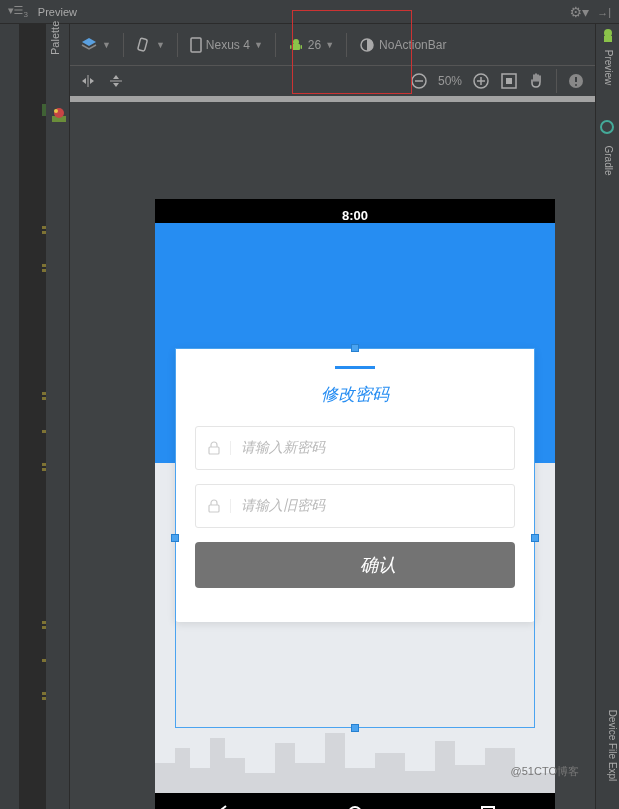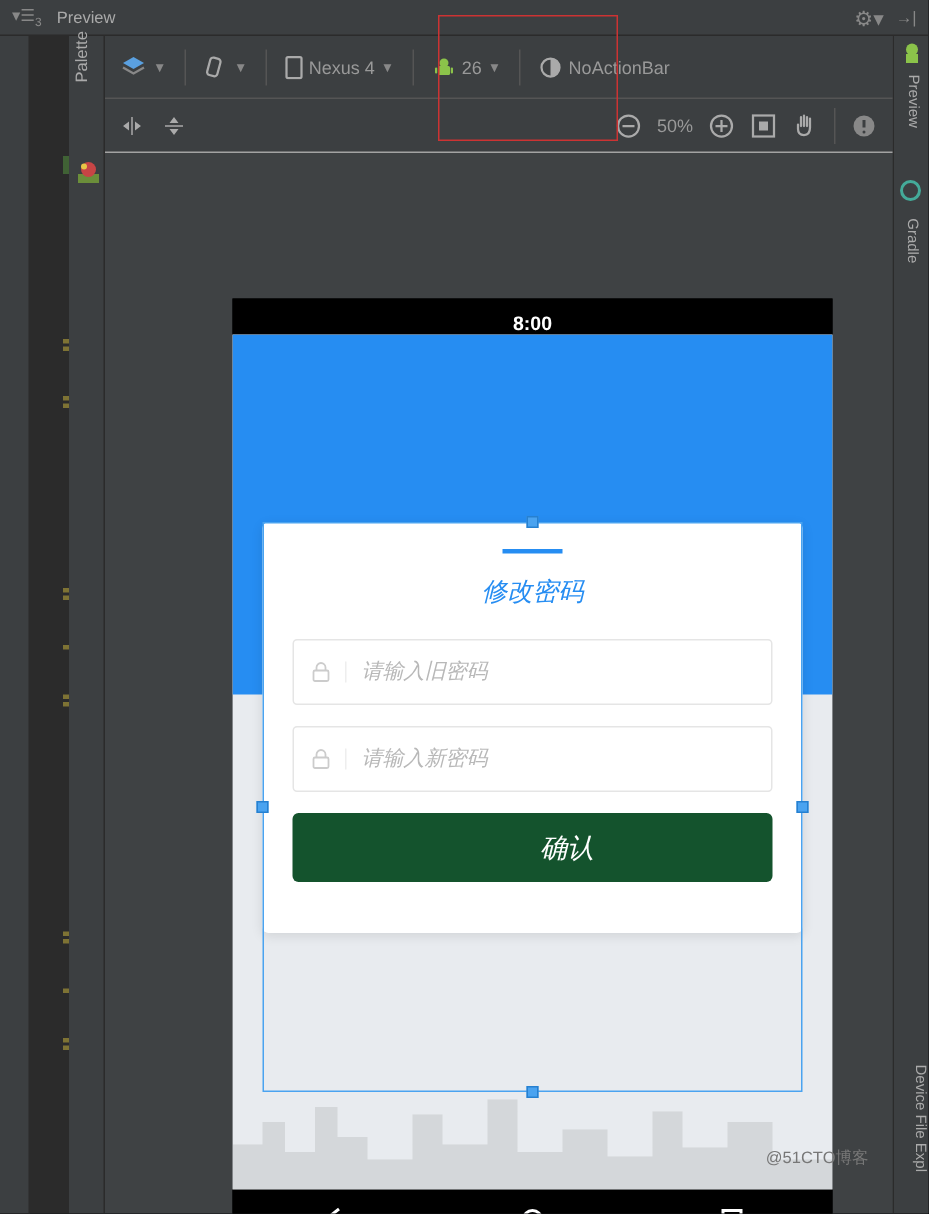--- a/index.html
+++ b/index.html
@@ -29,42 +29,42 @@
     .main-area { position: absolute; left: 70px; top: 24px; right: 24px; bottom: 0; background: #3f4244; }
     
     
     .device-toolbar { height: 42px; background: #3c3f41; border-bottom: 1px solid #555; display: flex; align-items: center; padding: 0 10px; gap: 12px; color: #999; font-size: 12px; }
     .tb-item { display: flex; align-items: center; gap: 4px; cursor: pointer; }
     .tb-sep { width: 1px; height: 24px; background: #555; }
     .dropdown-arrow { font-size: 9px; color: #888; }
     .android-icon { color: #8bc34a; }
     
     
-    .view-toolbar { height: 36px; background: #3c3f41; border-bottom: 1px solid #a3a3a3; display: flex; align-items: center; padding: 0 10px; gap: 12px; color: #999; font-size: 12px; }
+    .view-toolbar { height: 36px; background: #3c3f41; border-bottom: 6px solid #a3a3a3; display: flex; align-items: center; padding: 0 10px; gap: 12px; color: #999; font-size: 12px; }
     .view-toolbar .right-tools { margin-left: auto; display: flex; gap: 10px; align-items: center; }
     
     
     .red-box { position: absolute; border: 1px solid #cc3333; pointer-events: none; z-index: 100; }
     
     
     .right-strip { position: absolute; right: 0; top: 24px; width: 24px; height: 785px; background: #3c3f41; border-left: 1px solid #2b2b2b; }
     .right-label { position: absolute; right: 4px; transform: rotate(90deg); transform-origin: center; color: #aaa; font-size: 10px; white-space: nowrap; }
     
     
     .device-frame { position: absolute; left: 85px; top: 175px; width: 400px; height: 634px; background: #000; }
     .status-bar { height: 24px; background: #000; color: #fff; display: flex; align-items: center; justify-content: flex-end; padding: 0 10px; gap: 6px; font-size: 13px; font-weight: bold; flex-direction: column; }
     .app-screen { position: relative; height: 570px; background: #e8ebef; overflow: hidden; font-style: italic; }
     .blue-header { height: 240px; background: #268df2; }
     .card { position: absolute; left: 20px; right: 20px; top: 125px; background: #fff; border-radius: 4px; padding: 18px 20px 20px; box-shadow: 0 2px 8px rgba(0,0,0,0.1); }
     .card-tab { width: 40px; height: 3px; background: #268df2; margin: 0 auto 14px; }
     .card-title { text-align: center; color: #268df2; font-size: 17px; margin-bottom: 20px; }
     .input-row { display: flex; align-items: center; height: 44px; border: 1px solid #e5e5e5; border-radius: 3px; margin-bottom: 14px; padding: 0 12px; }
     .lock-icon { color: #ccc; font-size: 14px; margin-right: 10px; border-right: 1px solid #eee; padding-right: 10px; }
     .input-placeholder { color: #b8b8b8; font-size: 14px; }
-    .confirm-btn { height: 46px; background: #14532d; color: #fff; border-radius: 4px; display: flex; align-items: center; justify-content: center; font-size: 18px; margin-top: 4px; margin-bottom: 14px; padding-left: 46px; }
+    .confirm-btn { height: 46px; background: #737373; color: #fff; border-radius: 4px; display: flex; align-items: center; justify-content: center; font-size: 18px; margin-top: 4px; margin-bottom: 14px; padding-left: 46px; }
     .back-btn { text-align: center; color: #888; font-size: 15px; padding: 6px 0; }
     .footer-text { text-align: center; color: #b0b0b0; font-size: 13px; position: absolute; bottom: 26px; left: 0; right: 0; }
     .city-bg { position: absolute; bottom: 0; left: 0; right: 0; height: 70px; opacity: 0.2; }
     .nav-bar { height: 40px; background: #000; display: flex; align-items: center; justify-content: space-around; color: #fff; }
     
     
     .sel-handle { position: absolute; width: 8px; height: 8px; background: #4aa3f0; border: 1px solid #2680d0; z-index: 50; }
     .sel-outline { position: absolute; border: 1px solid #4aa3f0; pointer-events: none; z-index: 48; }
     
     .watermark { position: absolute; bottom: 30px; right: 40px; color: #777; font-size: 11px; }
@@ -264,41 +264,41 @@
 
       <div class="sel-outline" style="left:20px; top:125px; width:360px; height:380px;"></div>
       <div class="sel-handle" style="left:196px; top:121px;"></div>
       <div class="sel-handle" style="left:16px; top:311px;"></div>
       <div class="sel-handle" style="left:376px; top:311px;"></div>
       <div class="sel-handle" style="left:196px; top:501px;"></div>
 
       <div class="card">
         <div class="card-tab"></div>
         <div class="card-title">修改密码</div>
+
+        <div class="input-row">
+          <span class="lock-icon">
+            <svg width="12" height="14" viewBox="0 0 12 14">
+                <rect x="1" y="6" width="10" height="7" rx="1" fill="none" stroke="#ccc" stroke-width="1.2"></rect>
+                <path d="M3 6 V4 A3 3 0 0 1 9 4 V6" fill="none" stroke="#ccc" stroke-width="1.2"></path>
+              </svg>
+          </span>
+          <span class="input-placeholder">请输入新密码</span>
+        </div>
 
         <div class="input-row">
           <span class="lock-icon">
             <svg width="12" height="14" viewBox="0 0 12 14">
                 <rect x="1" y="6" width="10" height="7" rx="1" fill="none" stroke="#ccc" stroke-width="1.2"></rect>
                 <path d="M3 6 V4 A3 3 0 0 1 9 4 V6" fill="none" stroke="#ccc" stroke-width="1.2"></path>
               </svg>
           </span>
           <span class="input-placeholder">请输入旧密码</span>
         </div>
 
-        <div class="input-row">
-          <span class="lock-icon">
-            <svg width="12" height="14" viewBox="0 0 12 14">
-                <rect x="1" y="6" width="10" height="7" rx="1" fill="none" stroke="#ccc" stroke-width="1.2"></rect>
-                <path d="M3 6 V4 A3 3 0 0 1 9 4 V6" fill="none" stroke="#ccc" stroke-width="1.2"></path>
-              </svg>
-          </span>
-          <span class="input-placeholder">请输入新密码</span>
-        </div>
-
 
         <div class="confirm-btn">
           <span>确认</span>
         </div>
 
       </div>
 
       <svg class="city-bg" viewBox="0 0 400 70" preserveAspectRatio="none">
         <path d="M0 70 L0 40 L20 40 L20 25 L35 25 L35 45 L55 45 L55 15 L70 15 L70 35 L90 35 L90 50 L120 50 L120 20 L140 20 L140 40 L170 40 L170 10 L190 10 L190 45 L220 45 L220 30 L250 30 L250 48 L280 48 L280 18 L300 18 L300 42 L330 42 L330 25 L360 25 L360 50 L400 50 L400 70 Z" fill="#888"></path>
       </svg>

